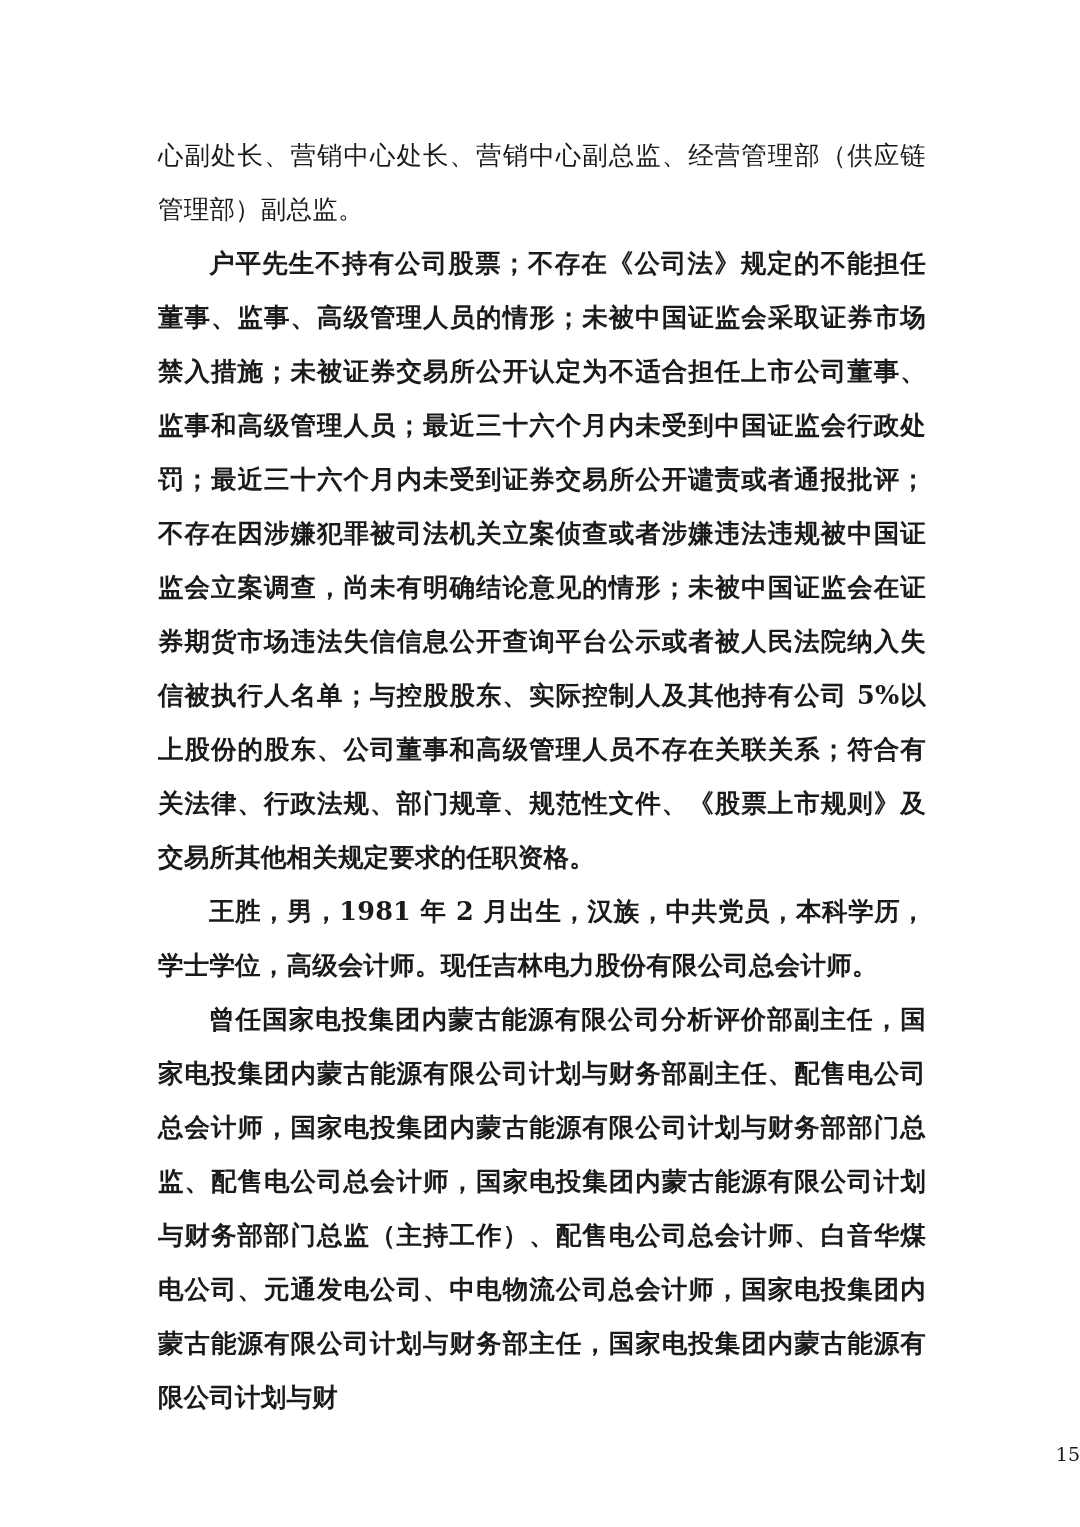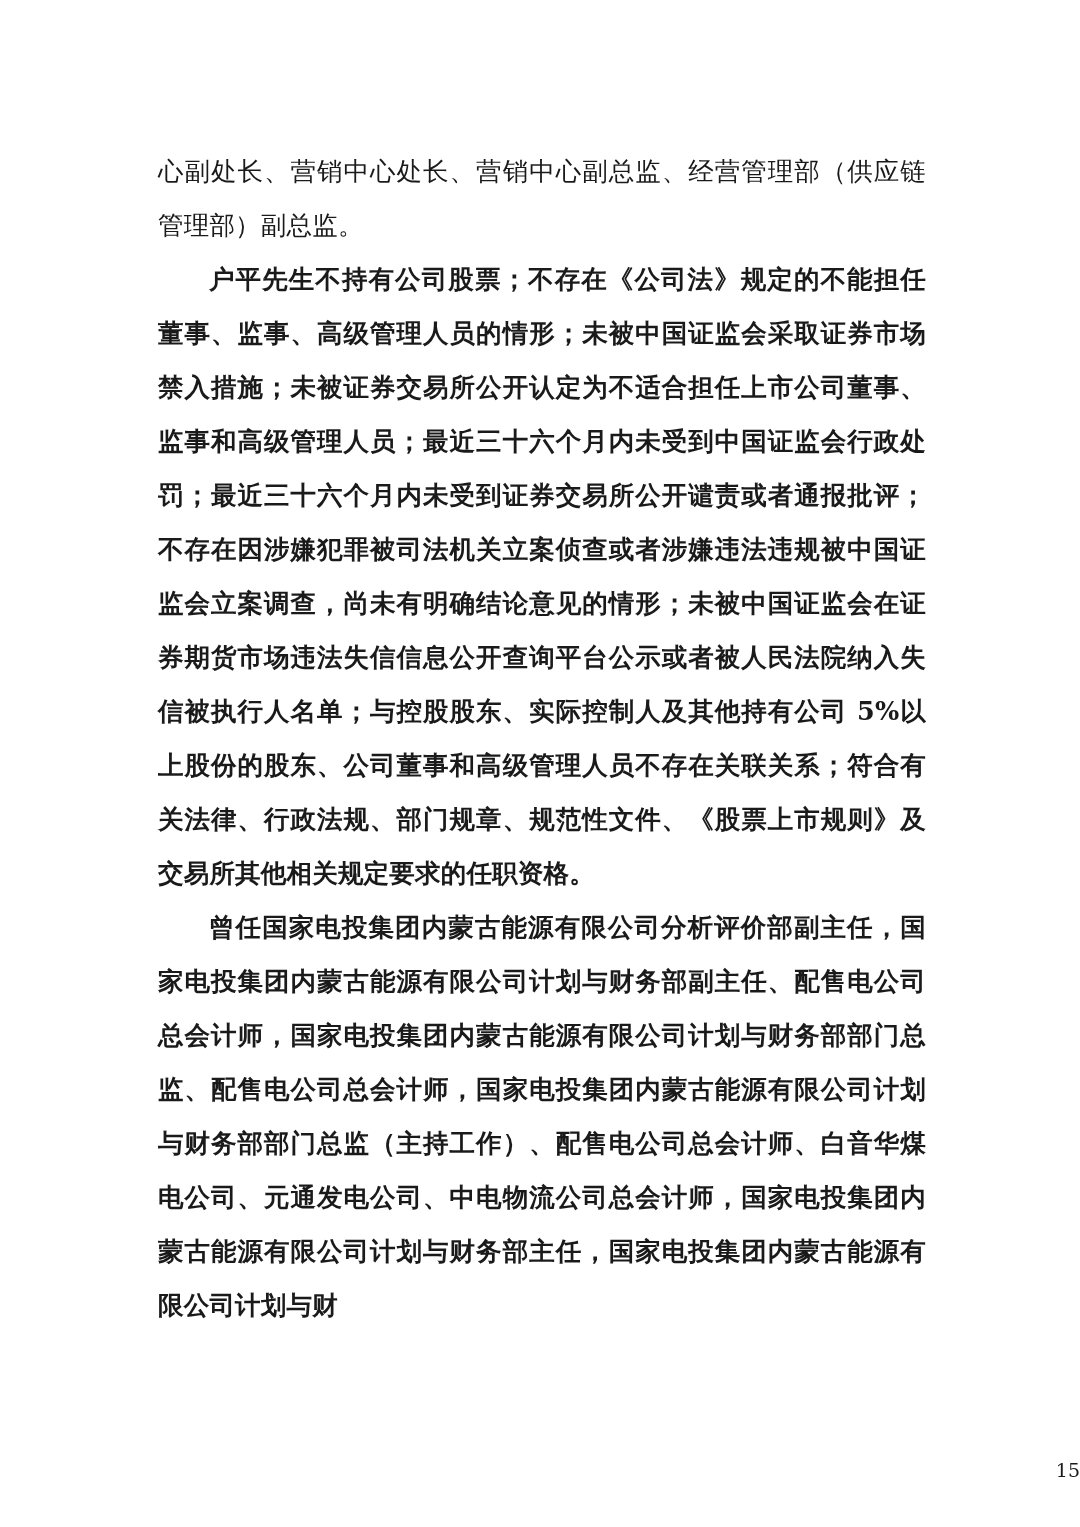--- a/index.html
+++ b/index.html
@@ -8,21 +8,21 @@
     background: #ffffff;
   }
   body {
     font-family: "DejaVu Serif", "Liberation Serif", serif;
     color: #1a1a1a;
   }
   .page {
     position: relative;
     width: 1080px;
     height: 1504px;
-    margin: 16px auto;
+    margin: 0 auto;
     background: #ffffff;
     box-sizing: border-box;
     overflow: hidden;
     padding-left: 13px;
   }
   .content {
     position: absolute;
     left: 158px;
     top: 128px;
     width: 768px;
@@ -60,16 +60,17 @@
     font-family: "DejaVu Serif", "Liberation Serif", serif;
   }
 </style>
 </head>
 <body>
 
 <div class="page">
   <div class="content">
     <p class="para">心副处长、营销中心处长、营销中心副总监、经营管理部（供应链管理部）副总监。</p>
     <p class="para indent">户平先生不持有公司股票；不存在《公司法》规定的不能担任董事、监事、高级管理人员的情形；未被中国证监会采取证券市场禁入措施；未被证券交易所公开认定为不适合担任上市公司董事、监事和高级管理人员；最近三十六个月内未受到中国证监会行政处罚；最近三十六个月内未受到证券交易所公开谴责或者通报批评；不存在因涉嫌犯罪被司法机关立案侦查或者涉嫌违法违规被中国证监会立案调查，尚未有明确结论意见的情形；未被中国证监会在证券期货市场违法失信信息公开查询平台公示或者被人民法院纳入失信被执行人名单；与控股股东、实际控制人及其他持有公司 5%以上股份的股东、公司董事和高级管理人员不存在关联关系；符合有关法律、行政法规、部门规章、规范性文件、《股票上市规则》及交易所其他相关规定要求的任职资格。</p>
+    <p class="para indent">王胜，男，1981 年 2 月出生，汉族，中共党员，本科学历，学士学位，高级会计师。现任吉林电力股份有限公司总会计师。</p>
     <p class="para indent">曾任国家电投集团内蒙古能源有限公司分析评价部副主任，国家电投集团内蒙古能源有限公司计划与财务部副主任、配售电公司总会计师，国家电投集团内蒙古能源有限公司计划与财务部部门总监、配售电公司总会计师，国家电投集团内蒙古能源有限公司计划与财务部部门总监（主持工作）、配售电公司总会计师、白音华煤电公司、元通发电公司、中电物流公司总会计师，国家电投集团内蒙古能源有限公司计划与财务部主任，国家电投集团内蒙古能源有限公司计划与财</p>
   </div>
   <div class="page-number">15</div>
 </div>
 
 </body></html>

